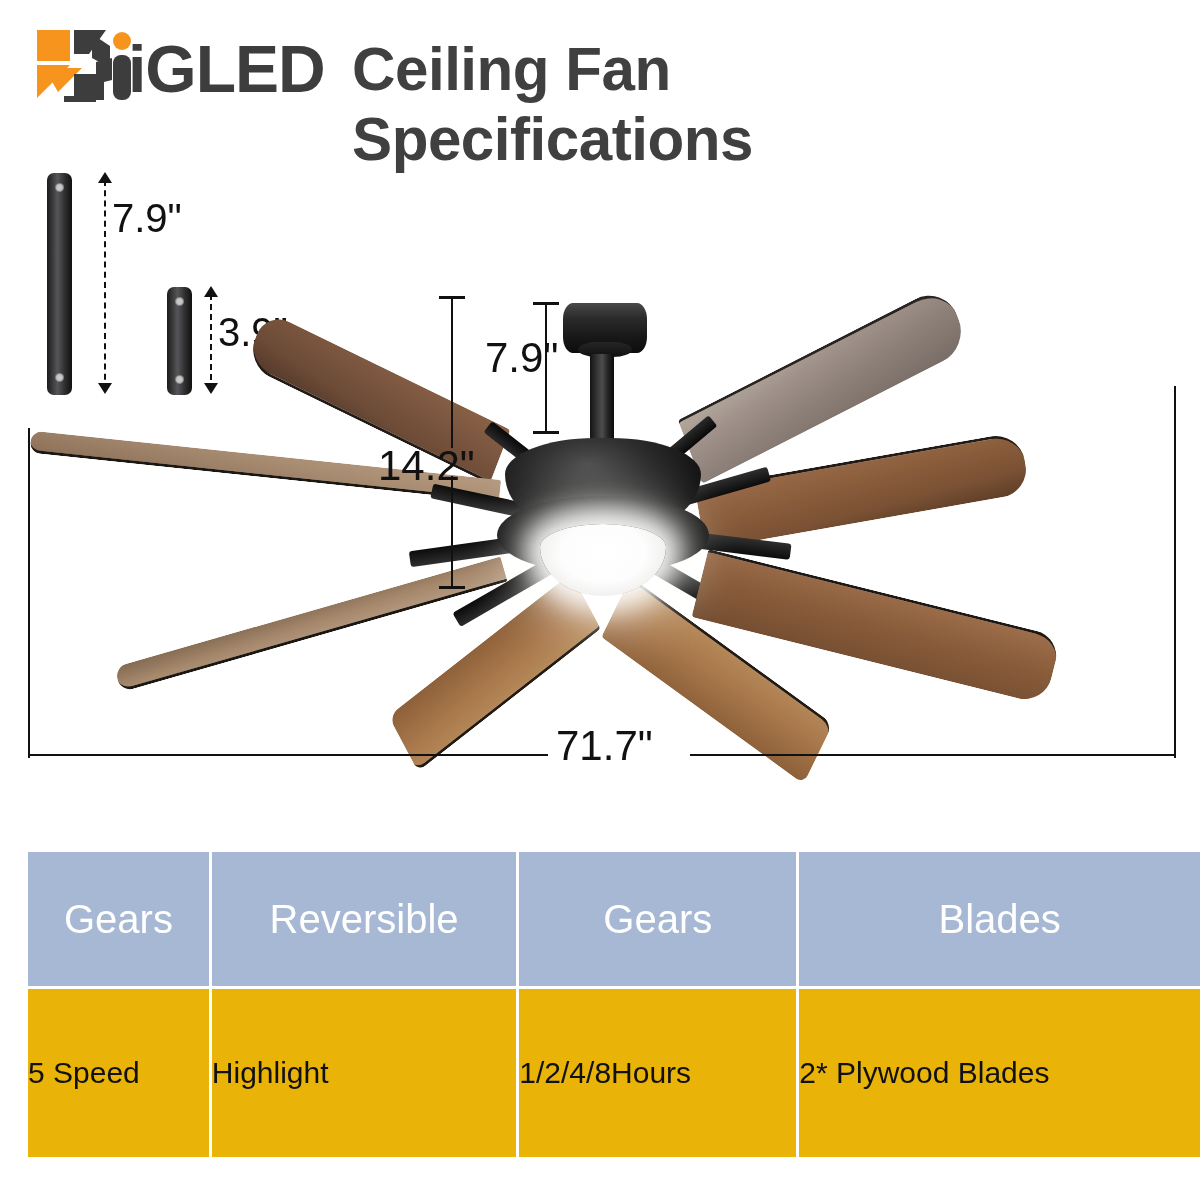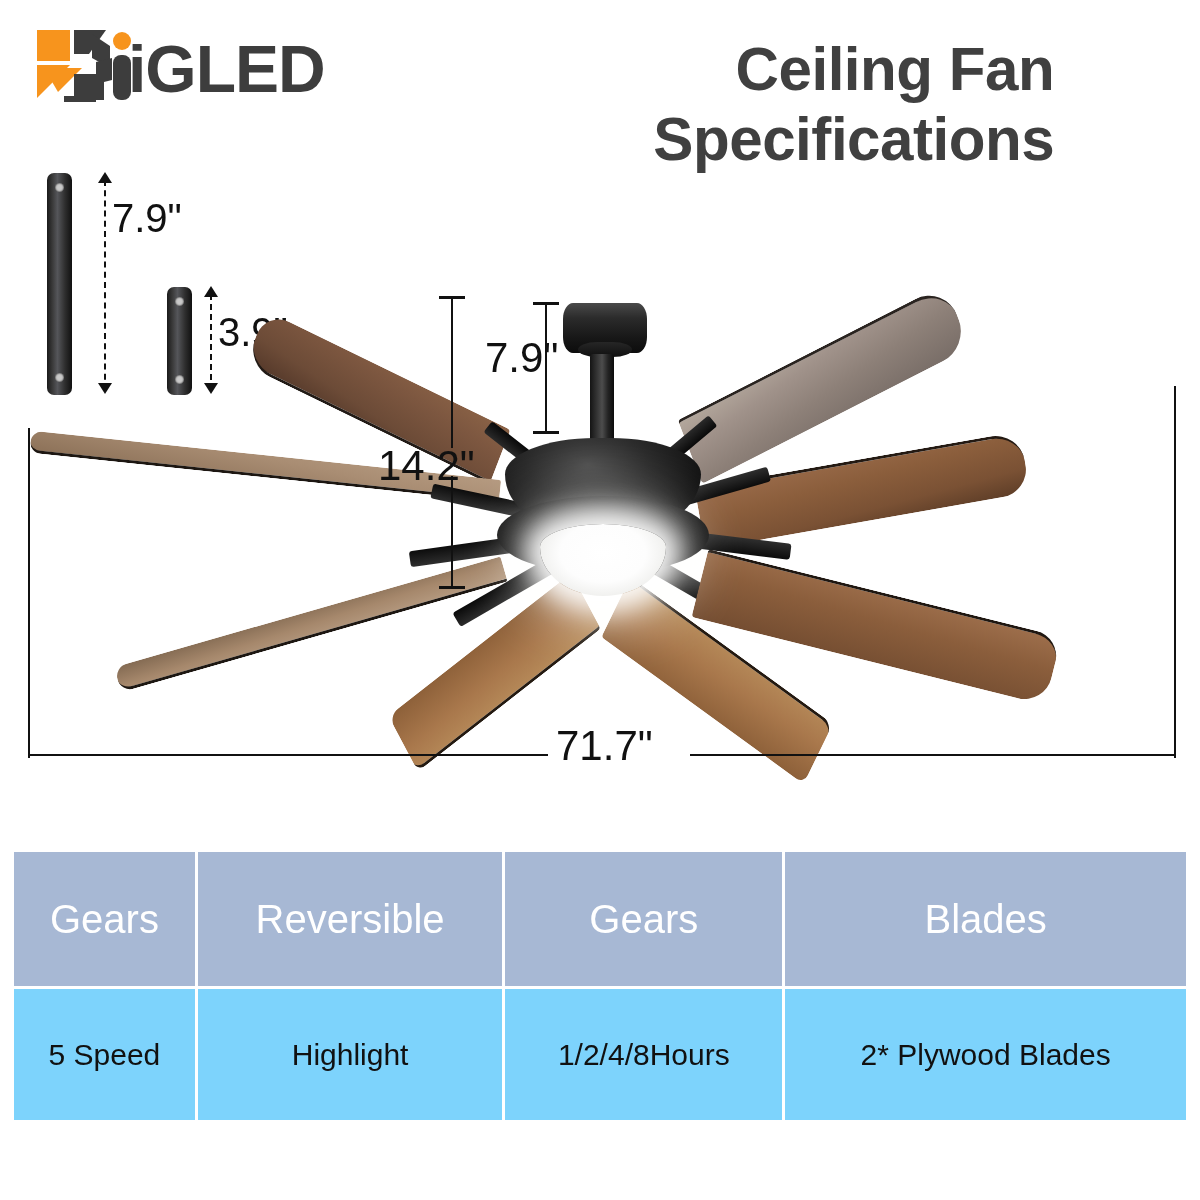--- a/index.html
+++ b/index.html
@@ -6,21 +6,21 @@
   * { box-sizing: border-box; margin: 0; padding: 0; }
   html, body {
     width: 1200px; height: 1200px;
     background: #ffffff;
     font-family: "Liberation Sans", sans-serif;
     overflow: hidden;
   }
   #page { position: relative; width: 1200px; height: 1200px; background:#fff; }
 
   
-  .header { position: absolute; left: 0; top: 0; width: 1076px; height: 128px; text-align: right; }
+  .header { position: absolute; left: 0; top: 0; width: 1076px; height: 128px; }
   .logo-mark { position: absolute; left: 34px; top: 28px; width: 98px; height: 78px; }
   .brand-text {
     position: absolute; left: 128px; top: 34px;
     font-size: 66px; font-weight: bold; letter-spacing: -1px;
     color: #3d3d3d; font-family: "Liberation Sans", sans-serif;
     line-height: 70px;
   }
   .page-title {
     position: absolute; left: 352px; top: 34px;
     font-size: 62px; font-weight: bold; color: #404040;
@@ -96,34 +96,34 @@
     border-radius: 50% 50% 50% 50% / 32% 32% 68% 68%;
     background: radial-gradient(ellipse at 50% 40%, #ffffff 0%, #fdfdfd 48%, #f0f0ee 72%, #d8d6d0 100%);
     box-shadow: 0 0 26px 14px rgba(255,255,255,0.92), 0 0 52px 26px rgba(255,255,252,0.55);
   }
 
   .blade { position: absolute; transform-origin: 0% 50%; }
   .arm { position: absolute; transform-origin: 0% 50%; border-radius: 3px; }
 
   
   .spec-table {
-    position: absolute; left: 14px; top: 852px;
+    position: absolute; left: 28px; top: 852px;
     width: 1172px; border-collapse: separate; border-spacing: 0;
   }
   .spec-table td { padding: 0; }
   .th-cell {
     background: #a7b8d4; color: #ffffff;
     height: 134px; text-align: center; vertical-align: middle;
     font-size: 40px; font-weight: normal;
     border-right: 3px solid #ffffff;
   }
   .th-cell.last { border-right: none; }
   .td-cell {
-    background: #7dd3fc; color: #111111;
-    height: 134px; text-align: center; vertical-align: middle;
+    background: #eab308; color: #111111;
+    height: 171px; text-align: left; vertical-align: middle;
     font-size: 30px; font-weight: normal;
     border-right: 3px solid #ffffff;
     border-top: 3px solid #ffffff;
   }
   .td-cell.last { border-right: none; }
 </style>
 </head>
 <body>
 
 <div id="page">

